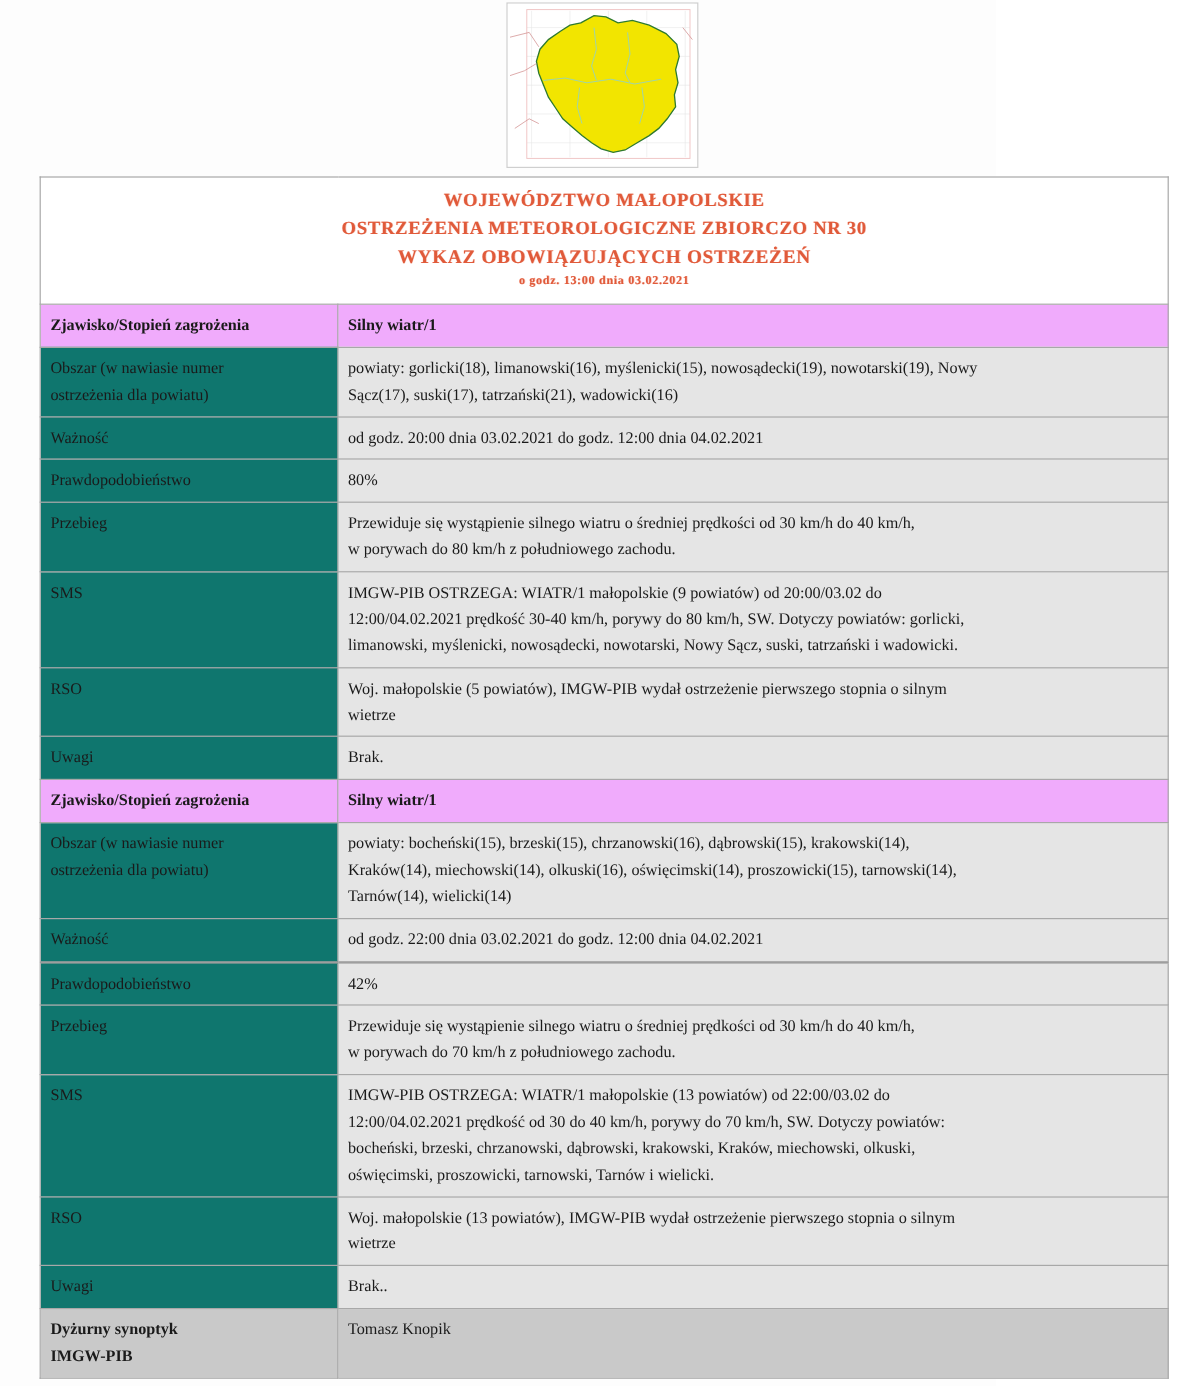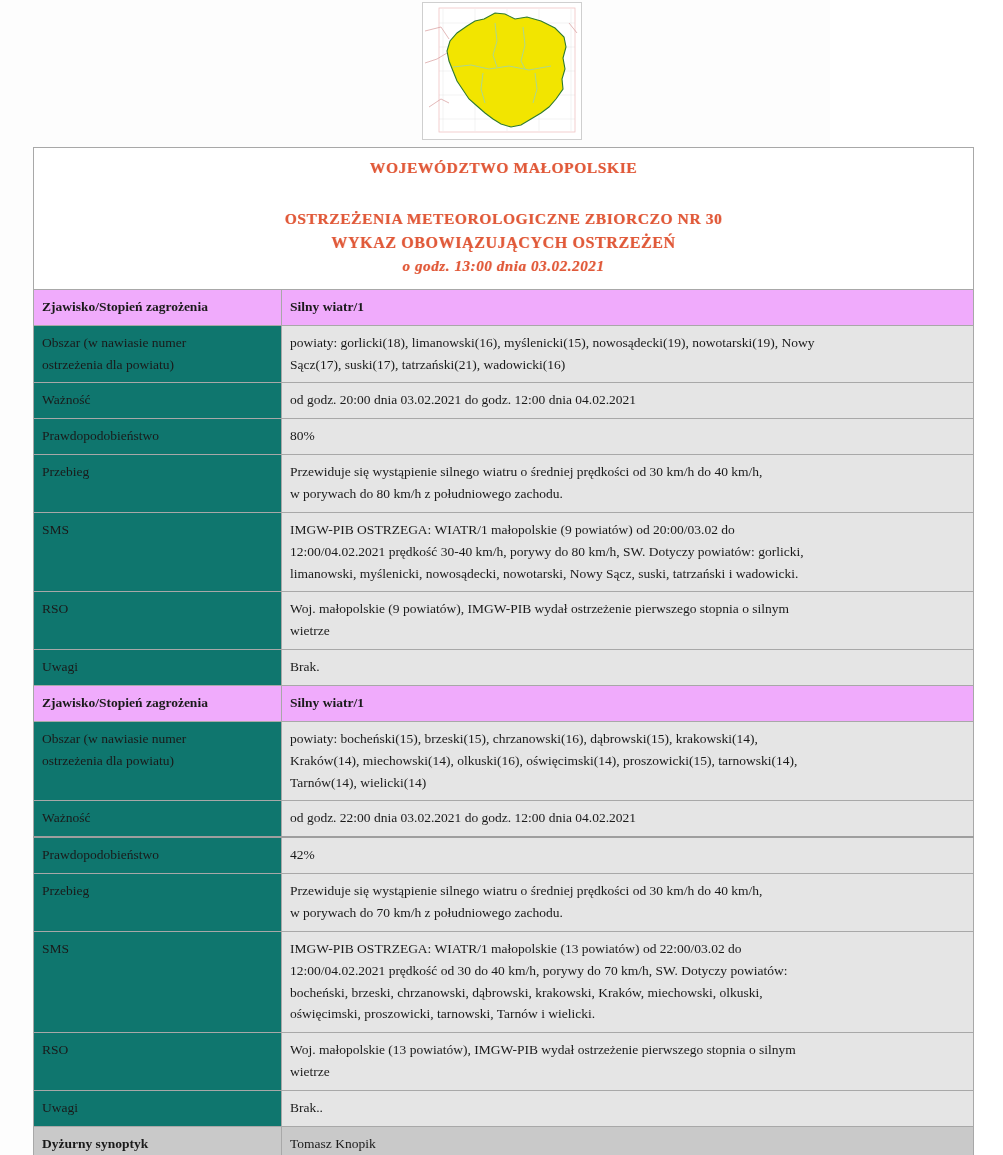--- a/index.html
+++ b/index.html
@@ -66,23 +66,23 @@
     padding: 9px 4px 11px 4px !important;
     background: #ffffff;
   }
   .hdr-line {
     color: #e05a3a;
     font-weight: bold;
     letter-spacing: 0.6px;
     text-shadow: 0.6px 0 0 rgba(224,90,58,.35), -0.4px 0 0 rgba(255,170,150,.45);
   }
   .hdr-1 { font-size: 15.5px; line-height: 1.48; }
-  .hdr-2 { font-size: 15.5px; line-height: 1.48; margin-top: 28px; }
+  .hdr-2 { font-size: 15.5px; line-height: 1.48; }
   .hdr-3 { font-size: 16px; line-height: 1.48; }
-  .hdr-4 { font-size: 15px; line-height: 1.55; font-style: italic; }
+  .hdr-4 { font-size: 10px; line-height: 1.55; }
 
   
   .lbl {
     font-weight: normal;
     background: #0f766e;
   }
   
   tr.phen td { background: #f0abfc; font-weight: bold; }
   tr.phen td.val { font-weight: bold; }
 
@@ -200,21 +200,21 @@
           <td class="val">
             <span class="l2">IMGW-PIB OSTRZEGA: WIATR/1 małopolskie (9 powiatów) od 20:00/03.02 do</span>
             <span class="l2">12:00/04.02.2021 prędkość 30-40 km/h, porywy do 80 km/h, SW. Dotyczy powiatów: gorlicki,</span>
             <span class="l2">limanowski, myślenicki, nowosądecki, nowotarski, Nowy Sącz, suski, tatrzański i wadowicki.</span>
           </td>
         </tr>
 
         <tr>
           <td class="lbl">RSO</td>
           <td class="val">
-            <span class="l2">Woj. małopolskie (9 powiatów), IMGW-PIB wydał ostrzeżenie pierwszego stopnia o silnym</span>
+            <span class="l2">Woj. małopolskie (5 powiatów), IMGW-PIB wydał ostrzeżenie pierwszego stopnia o silnym</span>
             <span class="l2">wietrze</span>
           </td>
         </tr>
 
         <tr>
           <td class="lbl">Uwagi</td>
           <td class="val">Brak.</td>
         </tr>
 
         <tr class="phen">

